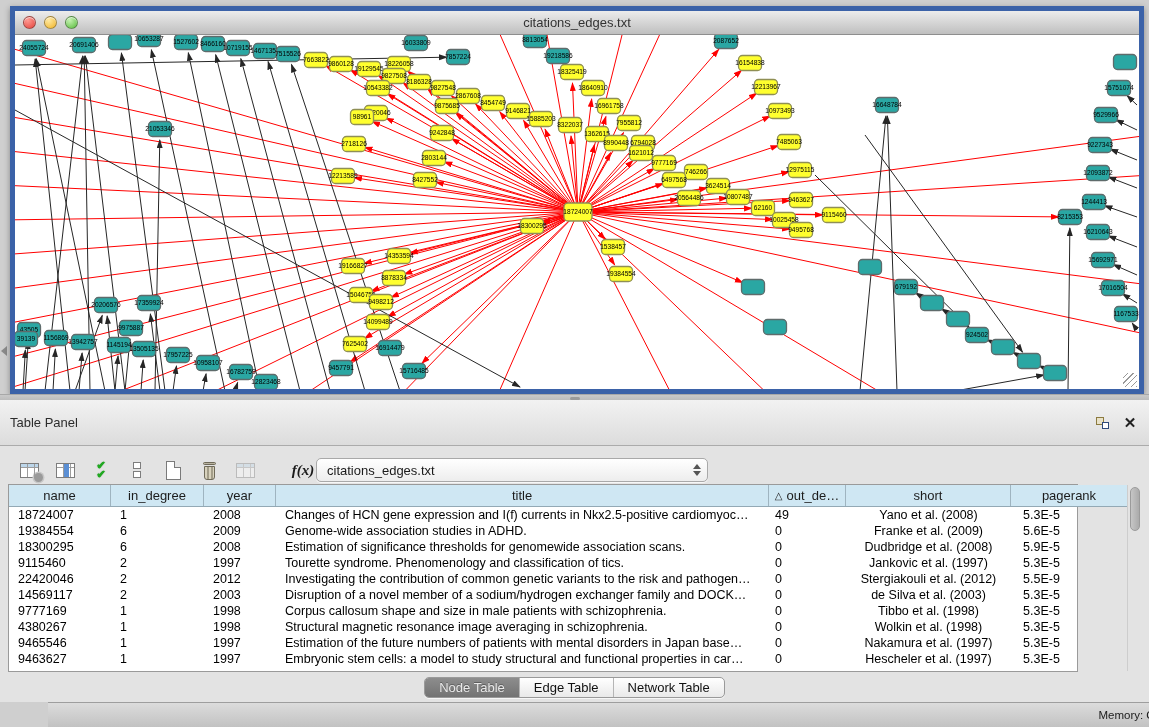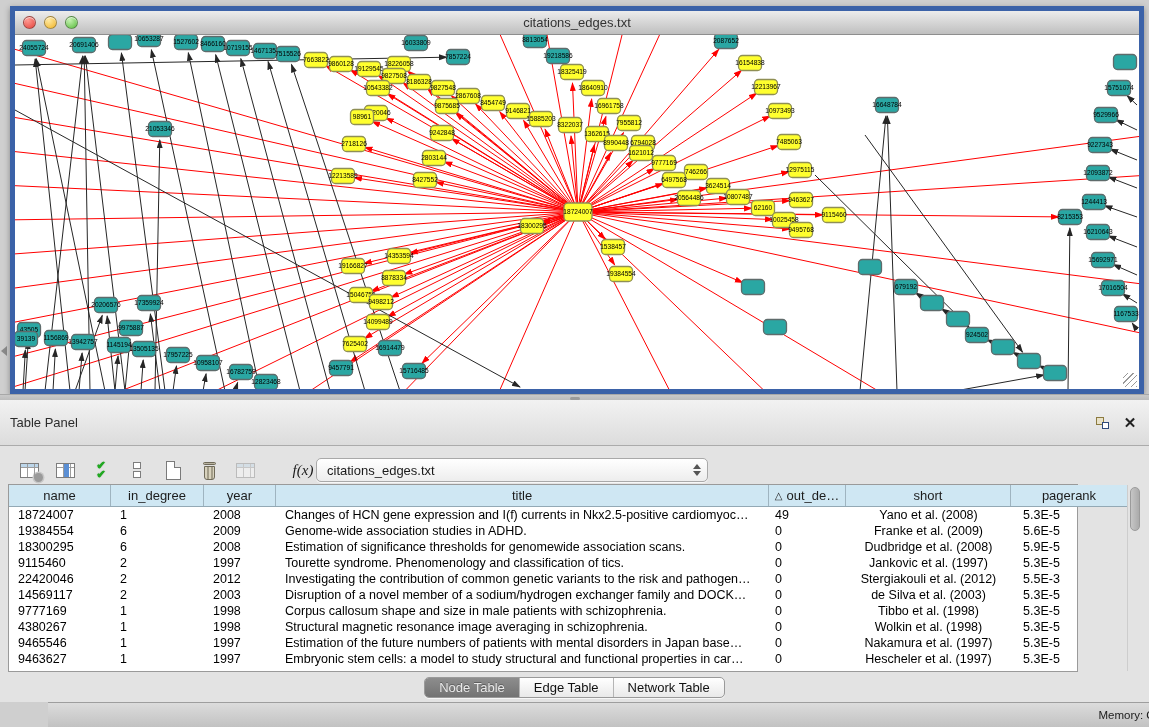--- a/index.html
+++ b/index.html
@@ -64,21 +64,21 @@
   .checks { display:flex; flex-direction:column; font-size:11px; line-height:9px; color:#1faa1f; font-weight:bold;}
   .checks span { text-shadow:0 0 1px #0a7a0a; }
   .rows-ic { display:flex; flex-direction:column; gap:2px; }
   .rows-ic i { width:8px; height:7px; border:1px solid #7d7d7d; background:#fff; display:block; }
   .page-ic { width:15px; height:19px; background:#fff; border:1px solid #7a7a7a; position:relative; }
   .page-ic:before { content:""; position:absolute; right:-1px; top:-1px; width:6px; height:6px;
     background:#e3e3e3; border-left:1px solid #7a7a7a; border-bottom:1px solid #7a7a7a; }
   .trash-ic { position:relative; width:15px; height:19px; }
   .trash-ic .lid { position:absolute; top:1px; left:1px; right:1px; height:3px; background:#b9b3a0; border:1px solid #6f6a59; border-radius:2px;}
   .trash-ic .can { position:absolute; top:5px; left:2px; right:2px; bottom:0; background:repeating-linear-gradient(90deg,#d8d2bd 0 2px,#a39d89 2px 4px); border:1px solid #6f6a59; border-radius:0 0 3px 3px;}
-  .fx { font-family:"Liberation Serif", serif; font-style:italic; font-weight:normal; font-size:15px; color:#1a1a1a;margin-left:44px; }
+  .fx { font-family:"Liberation Serif", serif; font-style:italic; font-weight:bold; font-size:15px; color:#1a1a1a;margin-left:44px; }
   .table-select { margin-left:14px; width:392px; height:24px; border:1px solid #a9a9a9;
     border-radius:5px; background:linear-gradient(#ffffff,#ededed); display:flex; align-items:center;
     padding:0 6px 0 10px; font-size:13px; color:#1a1a1a; box-shadow:0 1px 1px rgba(255,255,255,.8); }
   .table-select .val { flex:1; }
   .updown { display:flex; flex-direction:column; gap:2px; align-items:center; }
   .updown i { display:block; width:0; height:0; border-left:4px solid transparent; border-right:4px solid transparent; }
   .updown .up { border-bottom:5px solid #555; }
   .updown .dn { border-top:5px solid #555; }
 
   
@@ -633,21 +633,21 @@
                 <div class="dcell c5">Jankovic et al. (1997)</div>
                 <div class="dcell c6">5.3E-5</div>
               </div>
               <div class="drow">
                 <div class="dcell c0">22420046</div>
                 <div class="dcell c1">2</div>
                 <div class="dcell c2">2012</div>
                 <div class="dcell c3">Investigating the contribution of common genetic variants to the risk and pathogen…</div>
                 <div class="dcell c4">0</div>
                 <div class="dcell c5">Stergiakouli et al. (2012)</div>
-                <div class="dcell c6">5.5E-3</div>
+                <div class="dcell c6">5.5E-9</div>
               </div>
               <div class="drow">
                 <div class="dcell c0">14569117</div>
                 <div class="dcell c1">2</div>
                 <div class="dcell c2">2003</div>
                 <div class="dcell c3">Disruption of a novel member of a sodium/hydrogen exchanger family and DOCK…</div>
                 <div class="dcell c4">0</div>
                 <div class="dcell c5">de Silva et al. (2003)</div>
                 <div class="dcell c6">5.3E-5</div>
               </div>

